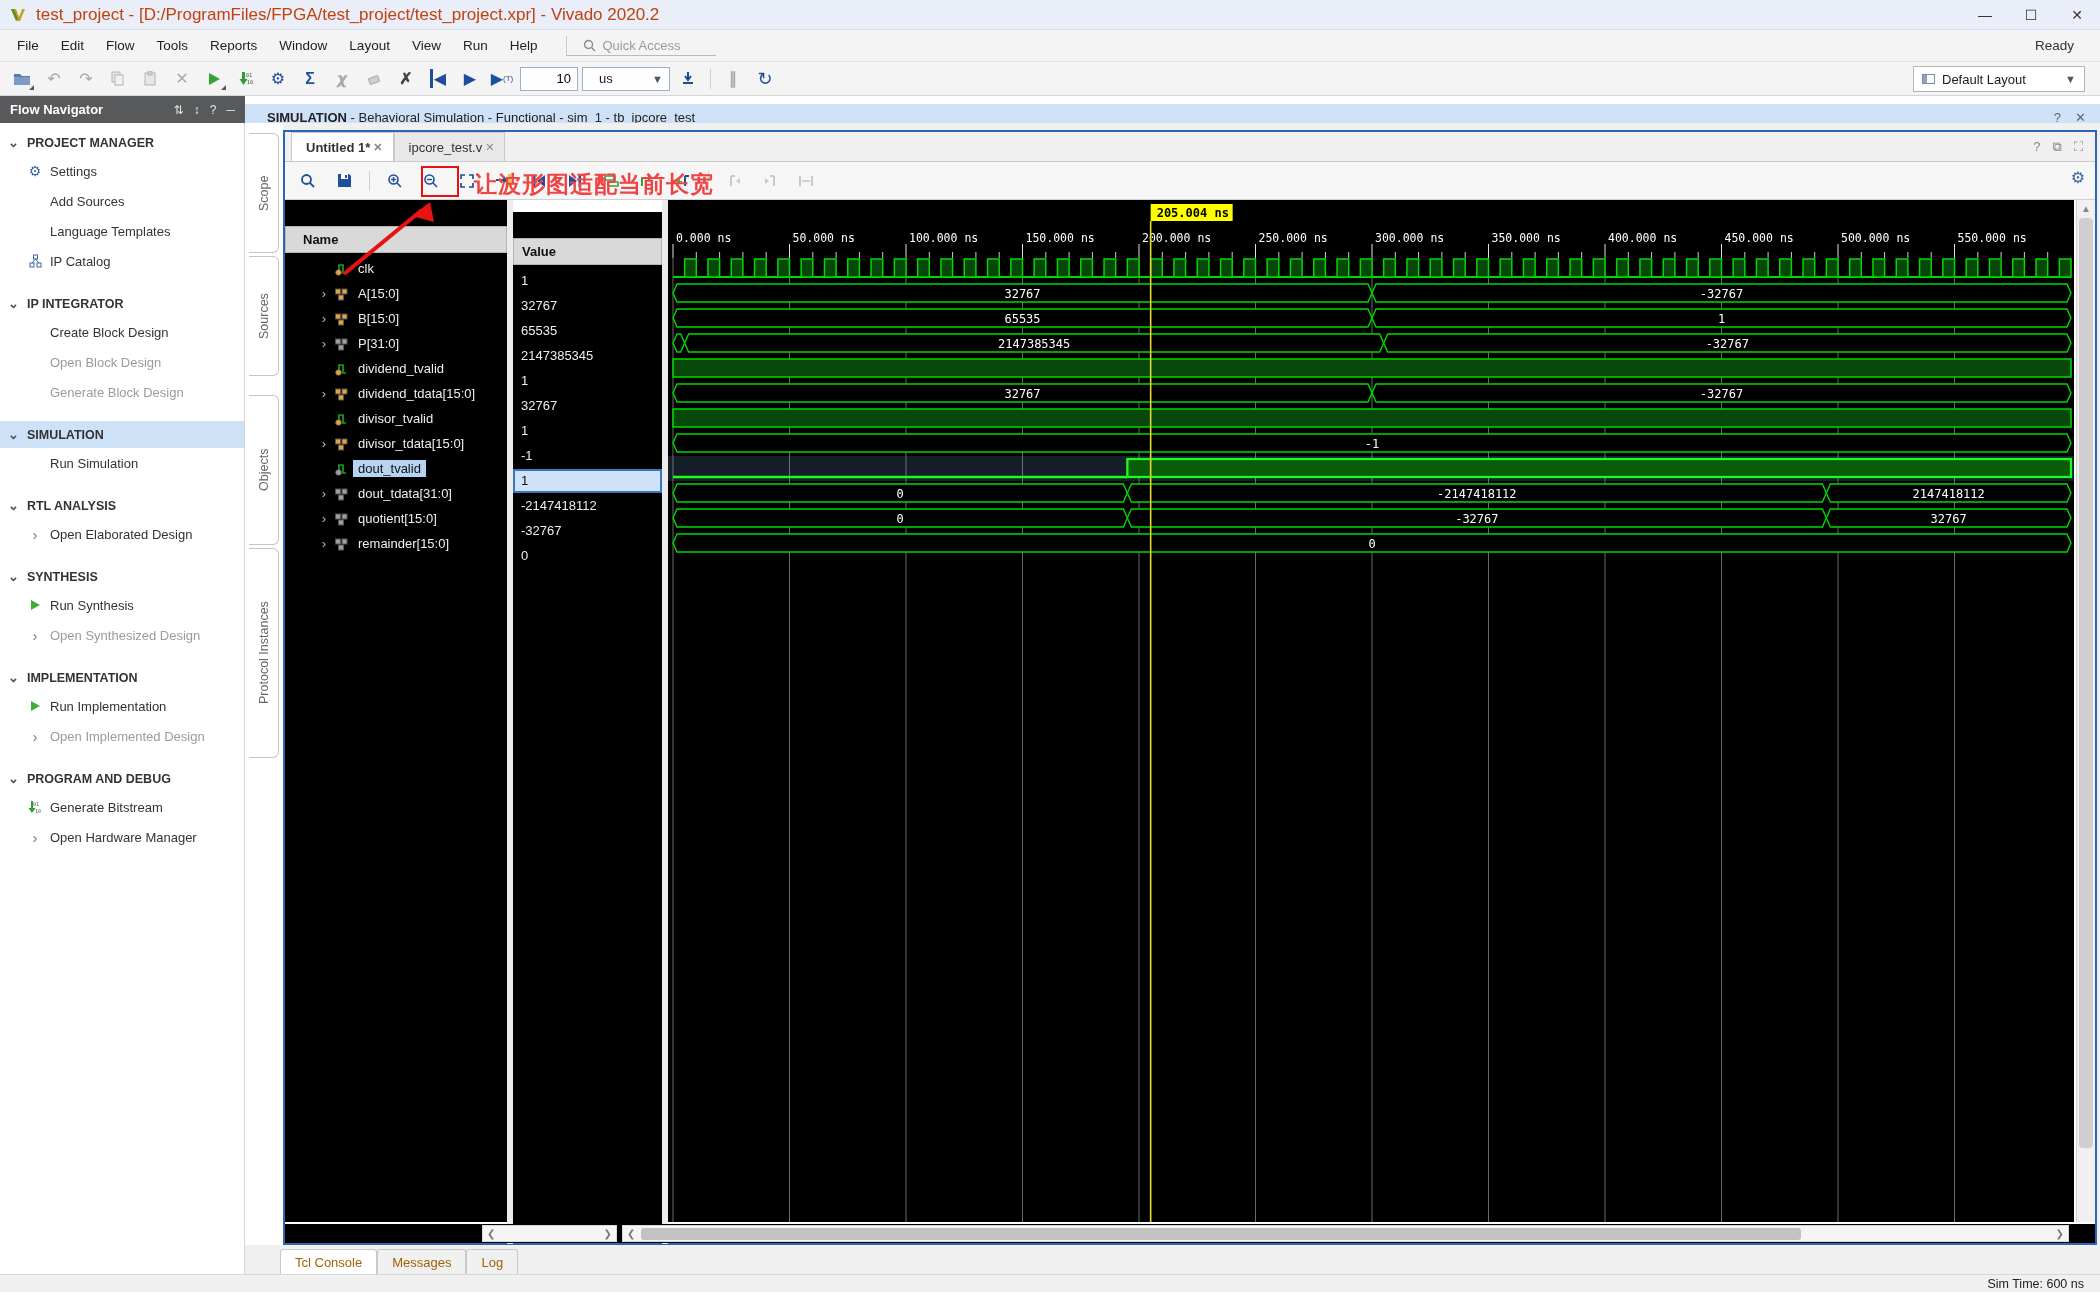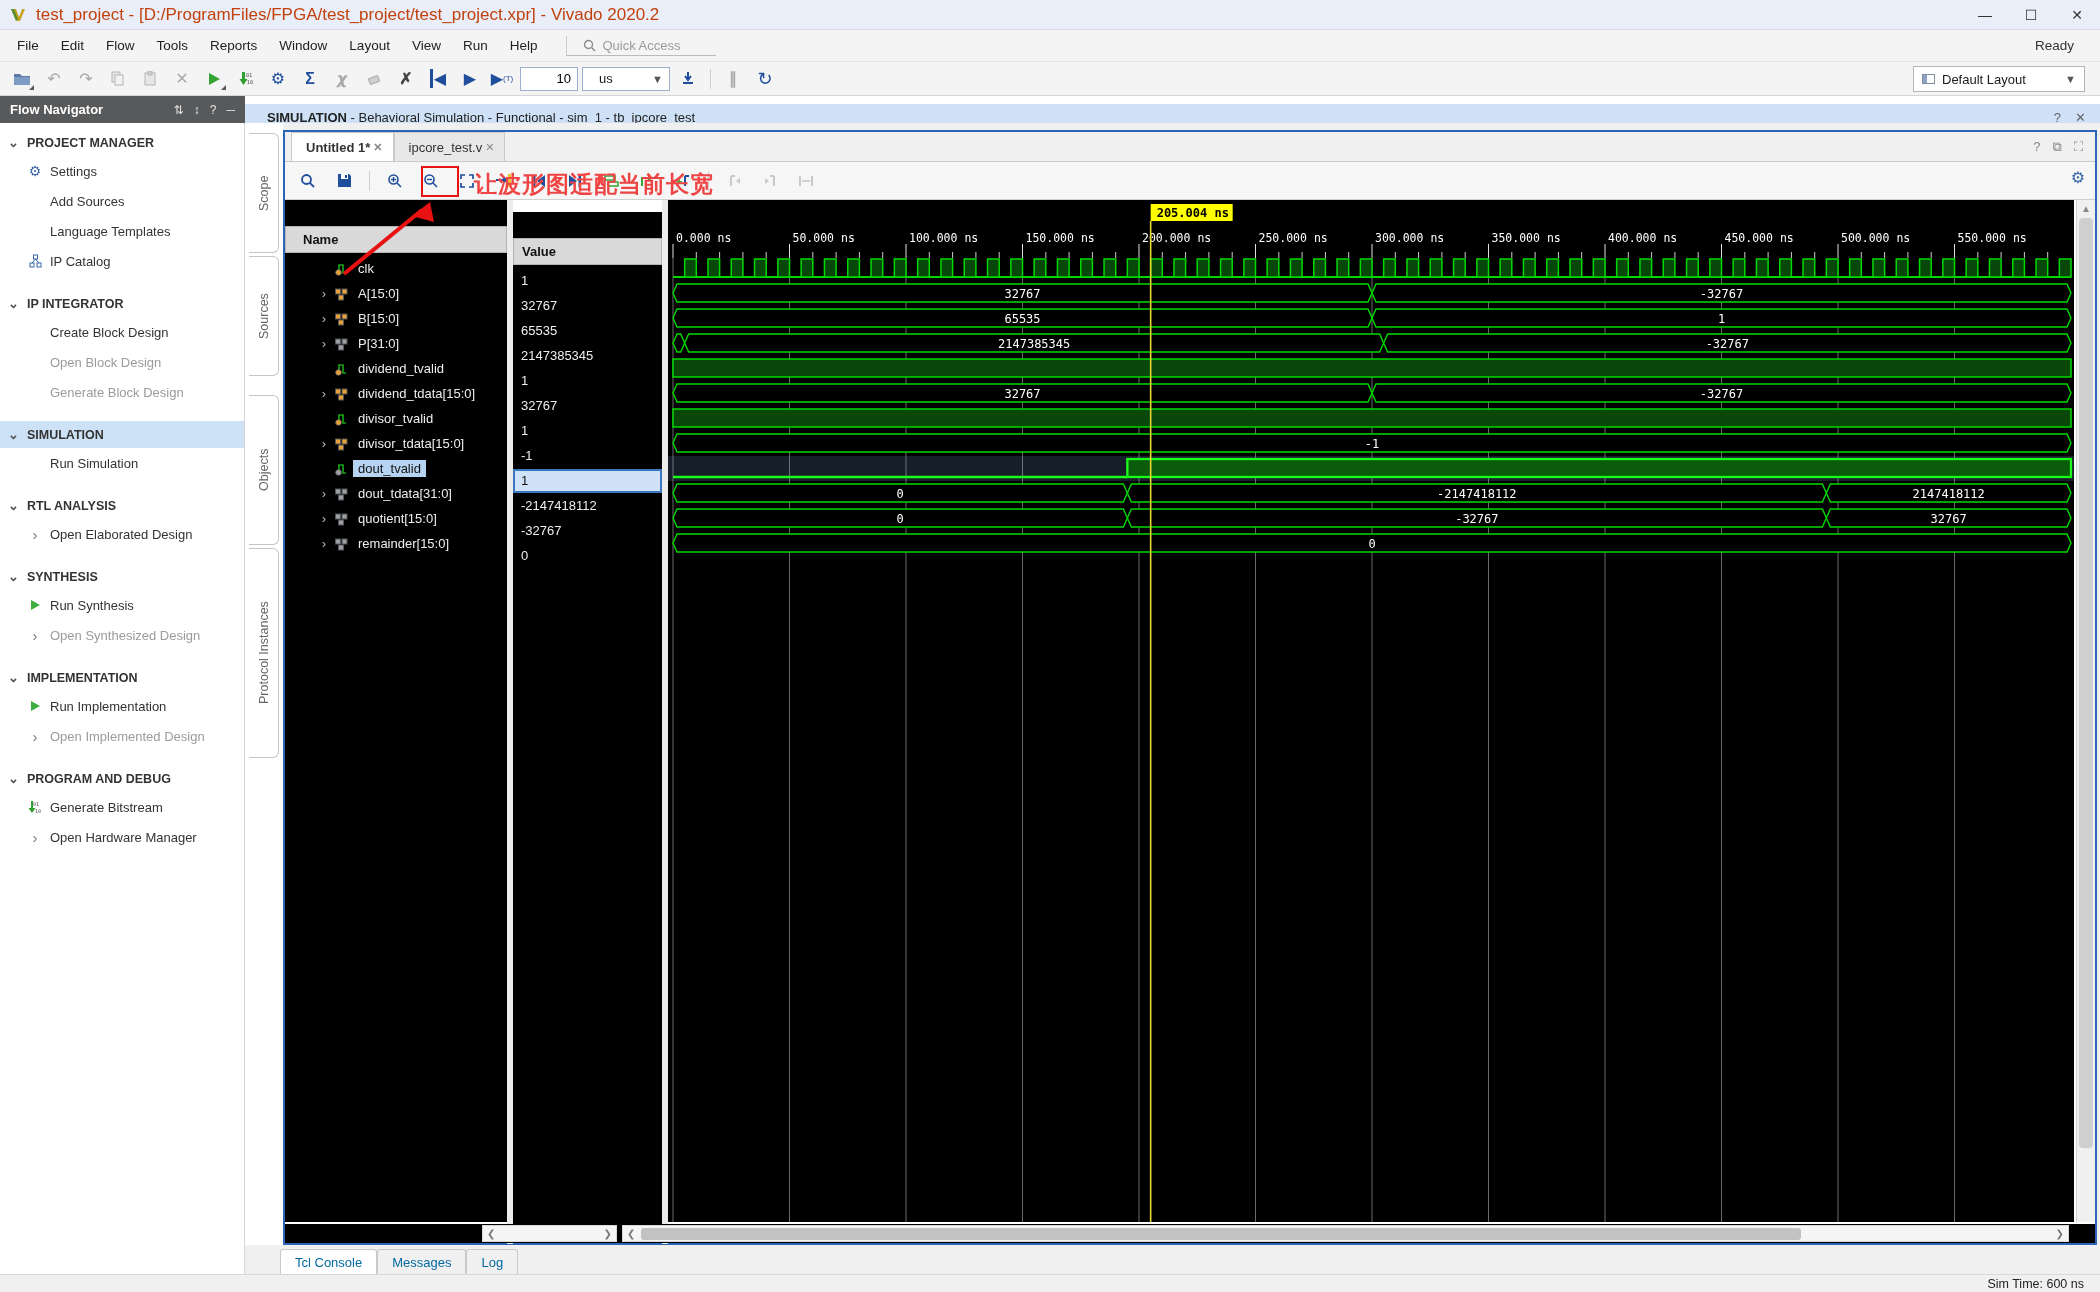--- a/index.html
+++ b/index.html
@@ -116,21 +116,21 @@
   .hthumb { position:absolute; top:2px; height:12px; background:#c2c2c2; border-radius:3px; }
   
   #red-box { left:421px; top:166px; width:38px; height:31px; border:2px solid #e81212; }
   #red-arrow { left:300px; top:196px; width:160px; height:90px; pointer-events:none; }
   #red-text { left:474px; top:169px; color:#ef4444; font-size:23px; font-weight:bold;
     font-family:"Liberation Sans", sans-serif; letter-spacing:1px; white-space:nowrap; }
   
   #bottom-tabs { left:245px; top:1248px; width:1855px; height:26px; background:#f0f0f0;
     display:flex; align-items:flex-end; padding-left:35px; }
   .btab { height:25px; display:flex; align-items:center; padding:0 14px; font-size:13px;
-    color:#0369a1; border:1px solid #c9c9c9; border-bottom:none; border-radius:3px 3px 0 0;
+    color:#a16207; border:1px solid #c9c9c9; border-bottom:none; border-radius:3px 3px 0 0;
     background:#f0f0f0; }
   .btab.active { background:#fff; }
   #statusbar { left:0; top:1274px; width:2100px; height:18px; background:#f0f0f0;
     border-top:1px solid #d8d8d8; display:flex; align-items:center; }
   #sim-time { margin-left:auto; margin-right:16px; font-size:12.5px; color:#222; }
 </style>
 </head>
 <body>
 
 <div class="abs" id="titlebar">

